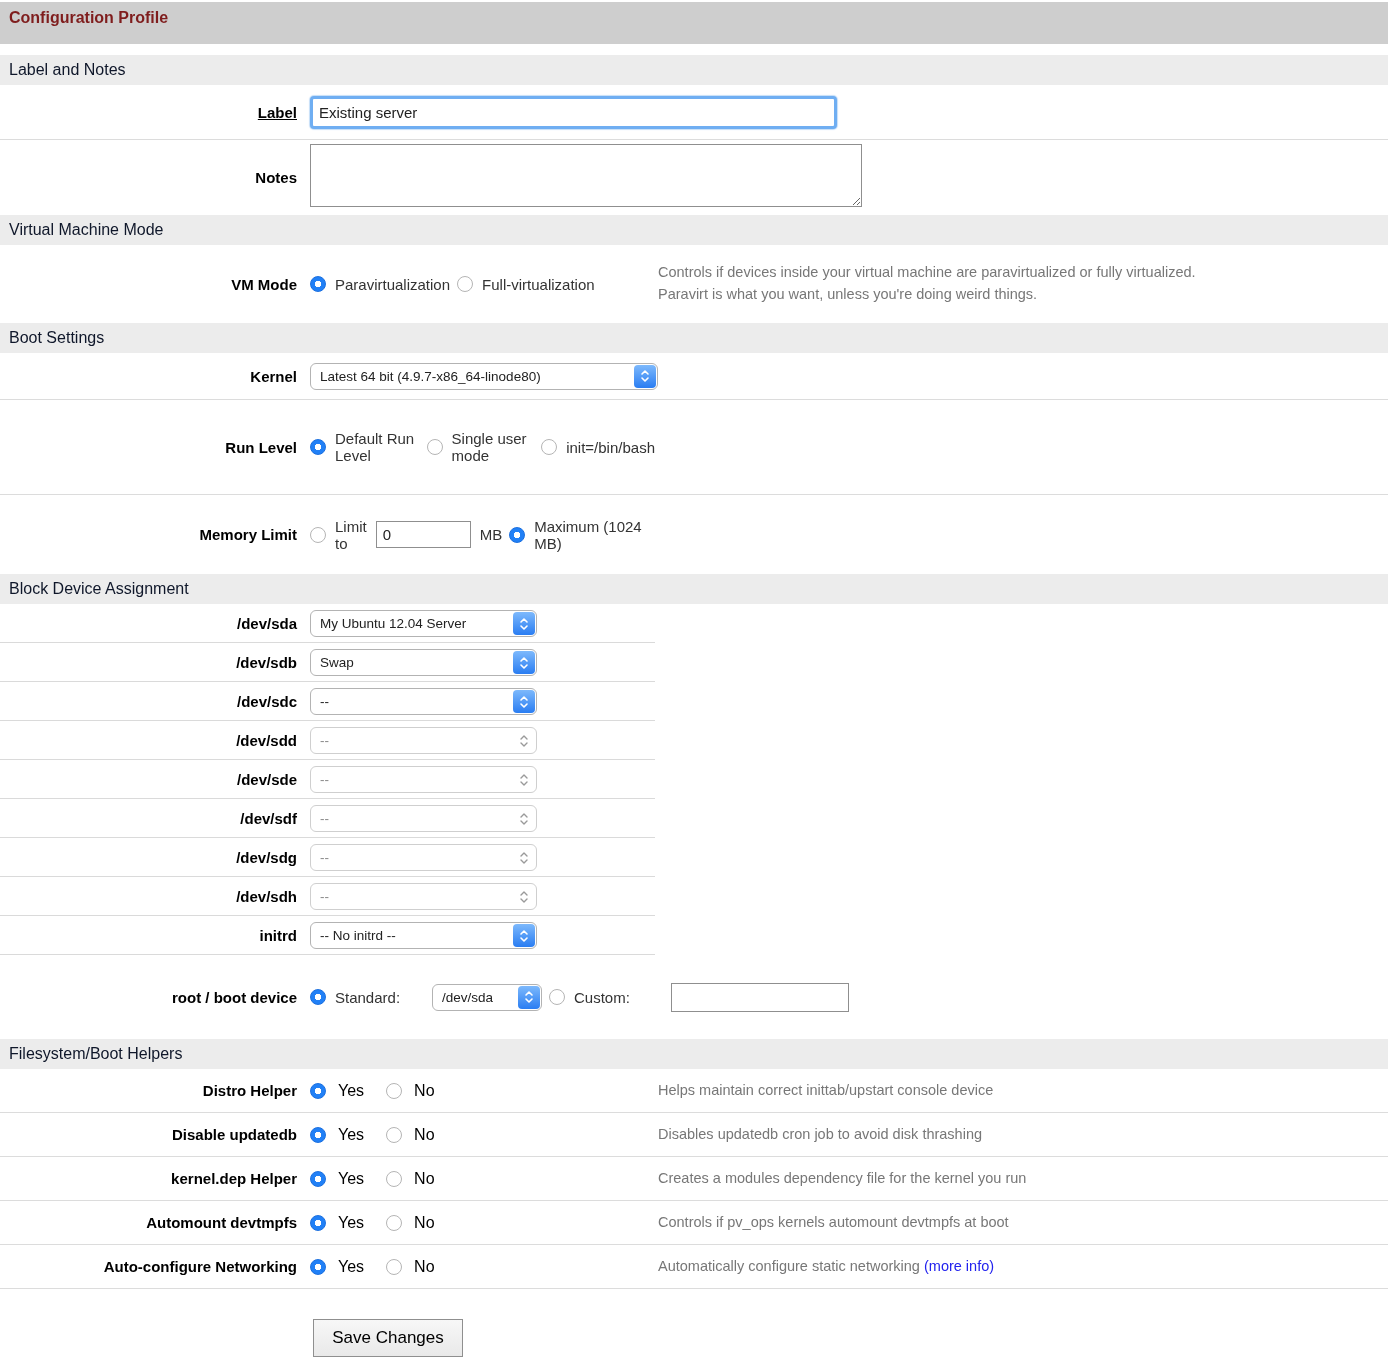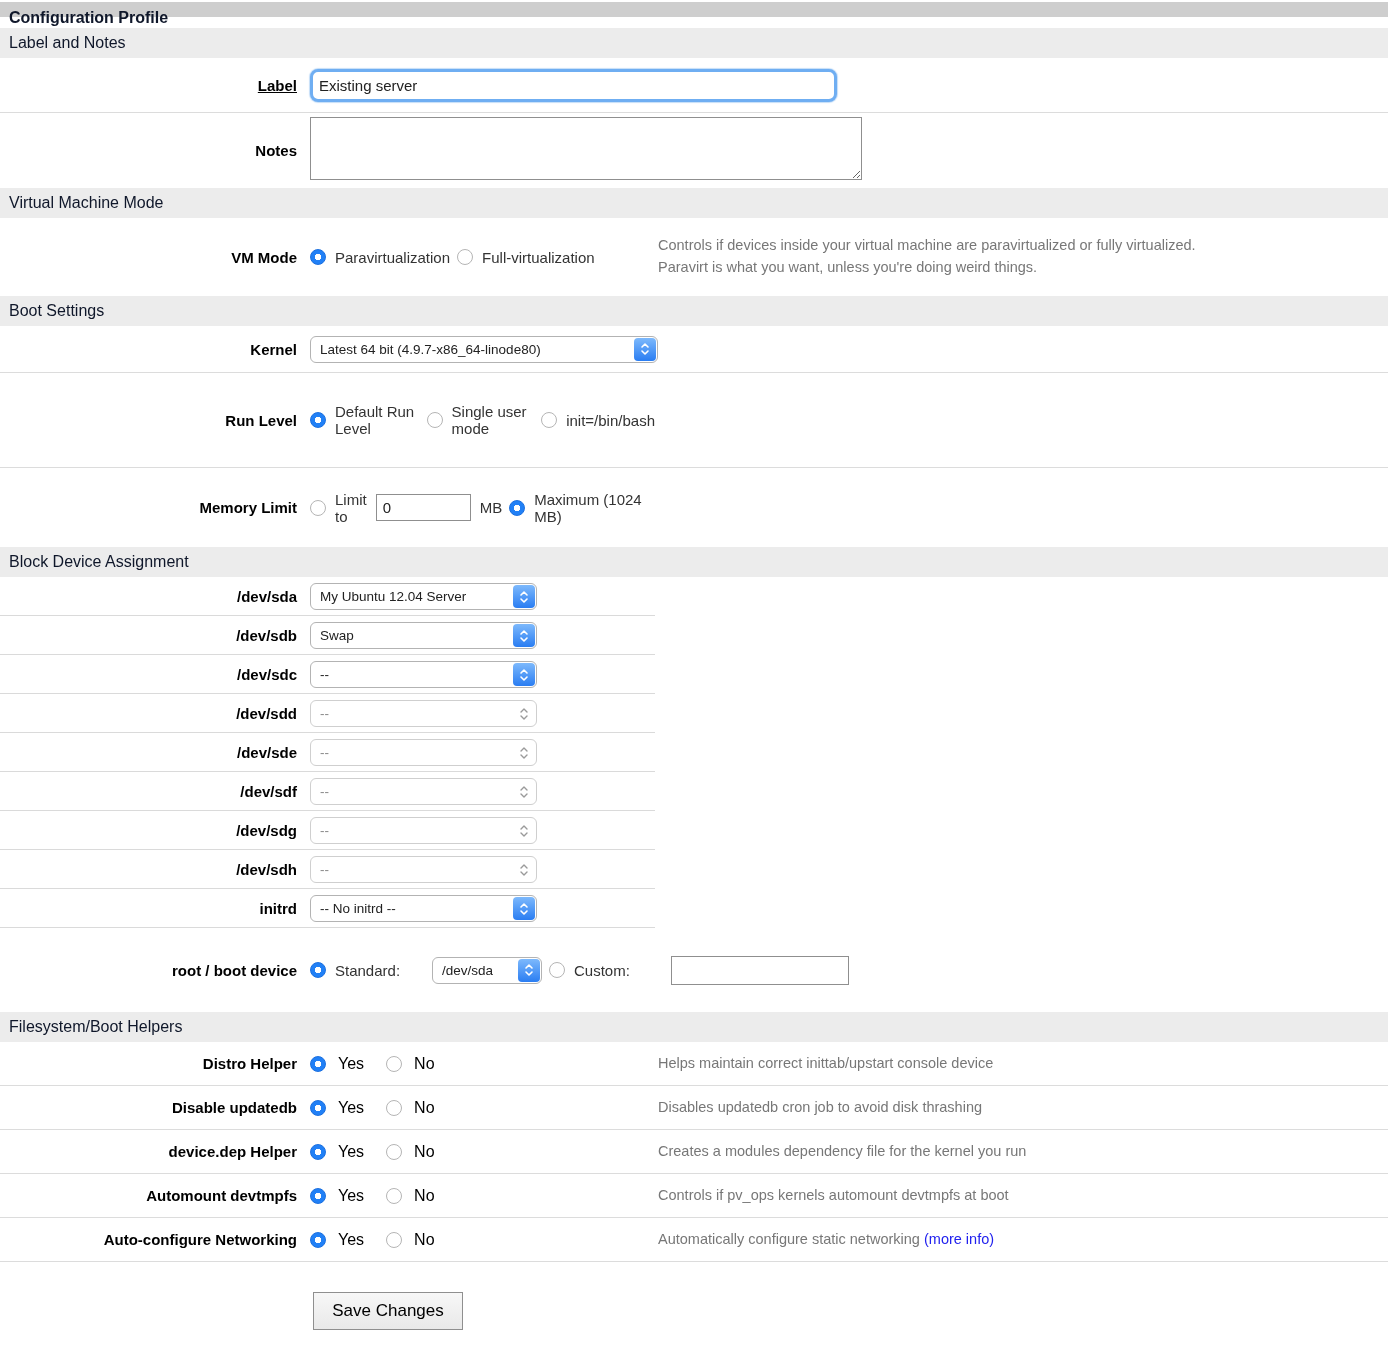--- a/index.html
+++ b/index.html
@@ -6,22 +6,22 @@
   html,body { margin:0; padding:0; background:#fff; }
   body {
     width:1388px; height:1363px;
     font-family:"Liberation Sans", sans-serif;
     color:#000;
     padding-top:2px;
   }
 
   
   .header-bar {
-    background:#cecece; height:15px; line-height:31px;
-    padding-left:9px; font-size:16px; font-weight:bold; color:#0f172a;
+    background:#cecece; height:42px; line-height:31px;
+    padding-left:9px; font-size:16px; font-weight:bold; color:#7f1d1d;
   }
   .section-bar {
     background:#ececec; height:30px; line-height:30px;
     padding-left:9px; font-size:16px; color:#0f172a;
   }
   .gap11 { height:11px; }
 
   
   .row { display:flex; align-items:center; position:relative; }
   .lbl {
@@ -73,21 +73,21 @@
   .select .spin {
     width:22px; height:23px; margin-right:1px; border-radius:4px;
     display:flex; align-items:center; justify-content:center; flex-shrink:0;
   }
   .select.blue .spin { background:linear-gradient(#7db9fc, #2a7df2); }
   .select.gray { border-color:#cfcfcf; color:#8a8a8a; }
   .w348 { width:348px; } .w227 { width:227px; } .w110 { width:110px; }
 
   
   .label-row  { height:54px;text-decoration:underline; }
-  .label-row .text-input.focused { width:527px;border-radius:8px; }
+  .label-row .text-input.focused { width:527px; }
   .notes-row  { height:75px; }
   .vm-row     { height:78px; }
   .stack { display:flex; flex-direction:row; gap:7px; }
   .kernel-row { height:46px; }
   .runlevel-row { height:94px; }
   .memlimit-row { height:79px; }
   .mem-input { width:95px; }
   .bd-row { height:39px; }
   .bd-row::after {
     content:""; position:absolute; left:0; bottom:0;
@@ -394,21 +394,21 @@
   <div class="ctrl fixed yesno">
     <span class="radio checked"></span>
     <span>Yes</span>
     <span class="radio second"></span>
     <span>No</span>
   </div>
   <div class="help">Disables updatedb cron job to avoid disk thrashing</div>
 </div>
 
 <div class="row helper-row">
-  <div class="lbl">device.dep Helper</div>
+  <div class="lbl">kernel.dep Helper</div>
   <div class="ctrl fixed yesno">
     <span class="radio checked"></span>
     <span>Yes</span>
     <span class="radio second"></span>
     <span>No</span>
   </div>
   <div class="help">Creates a modules dependency file for the kernel you run</div>
 </div>
 
 <div class="row helper-row">

